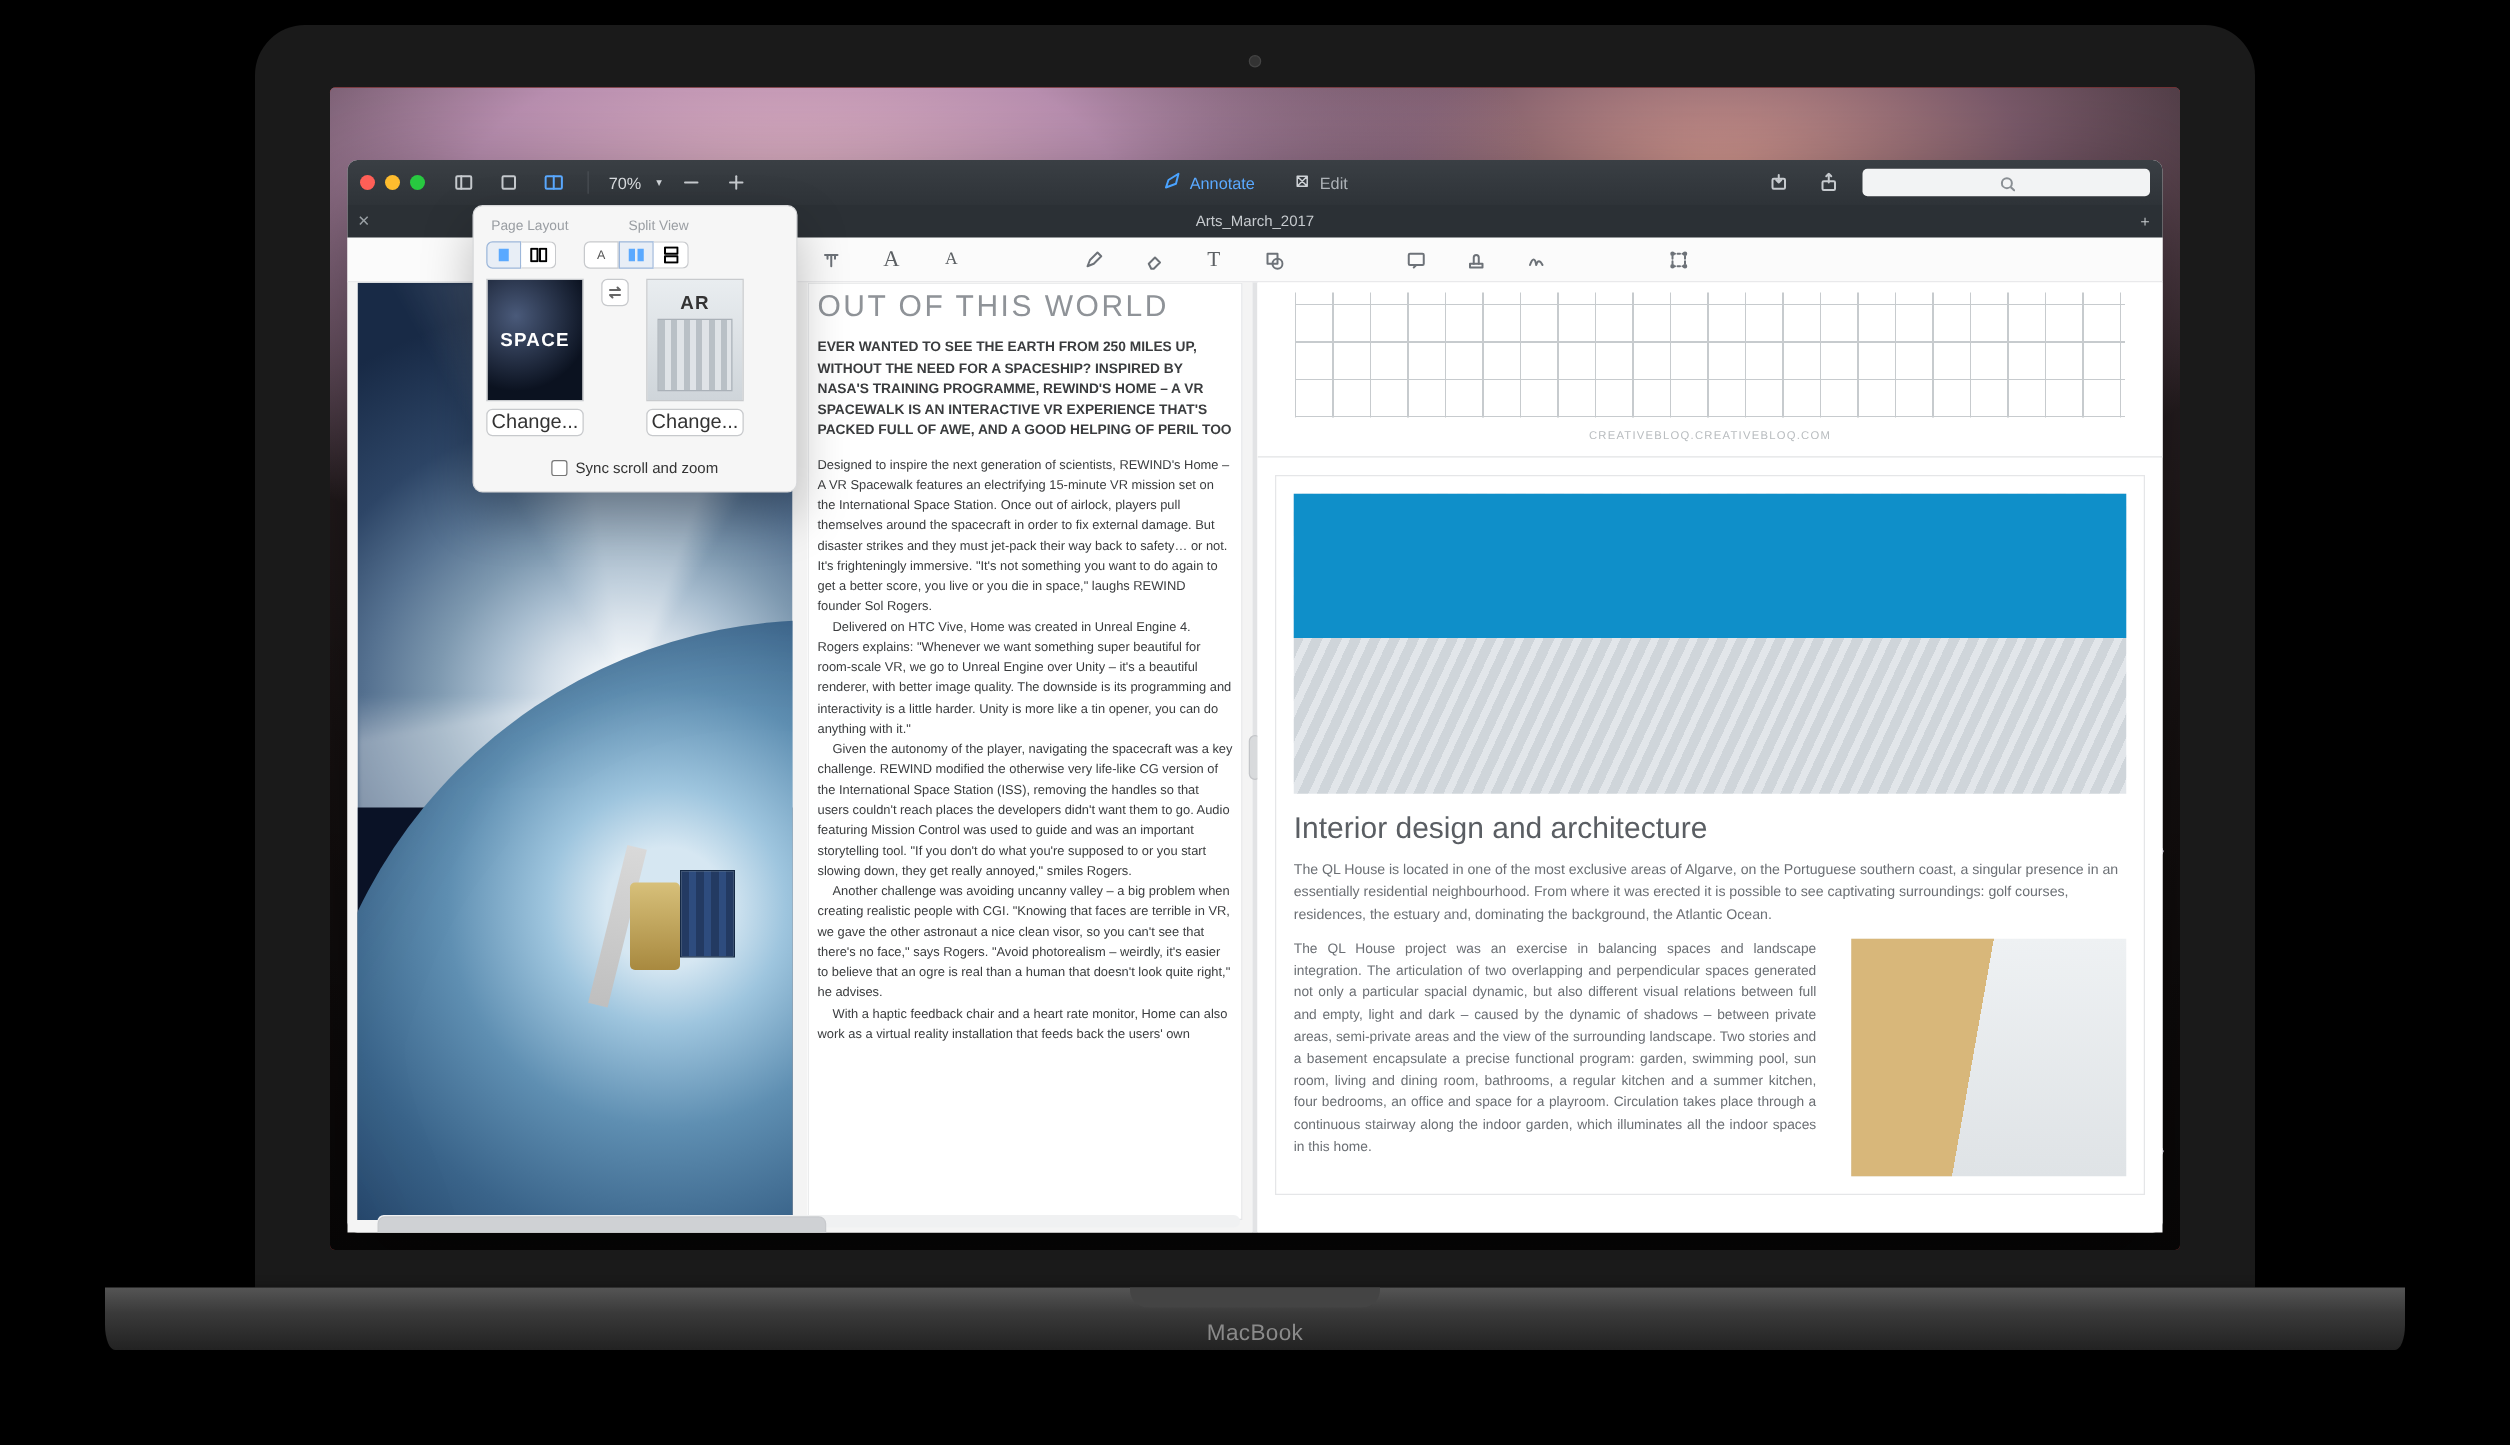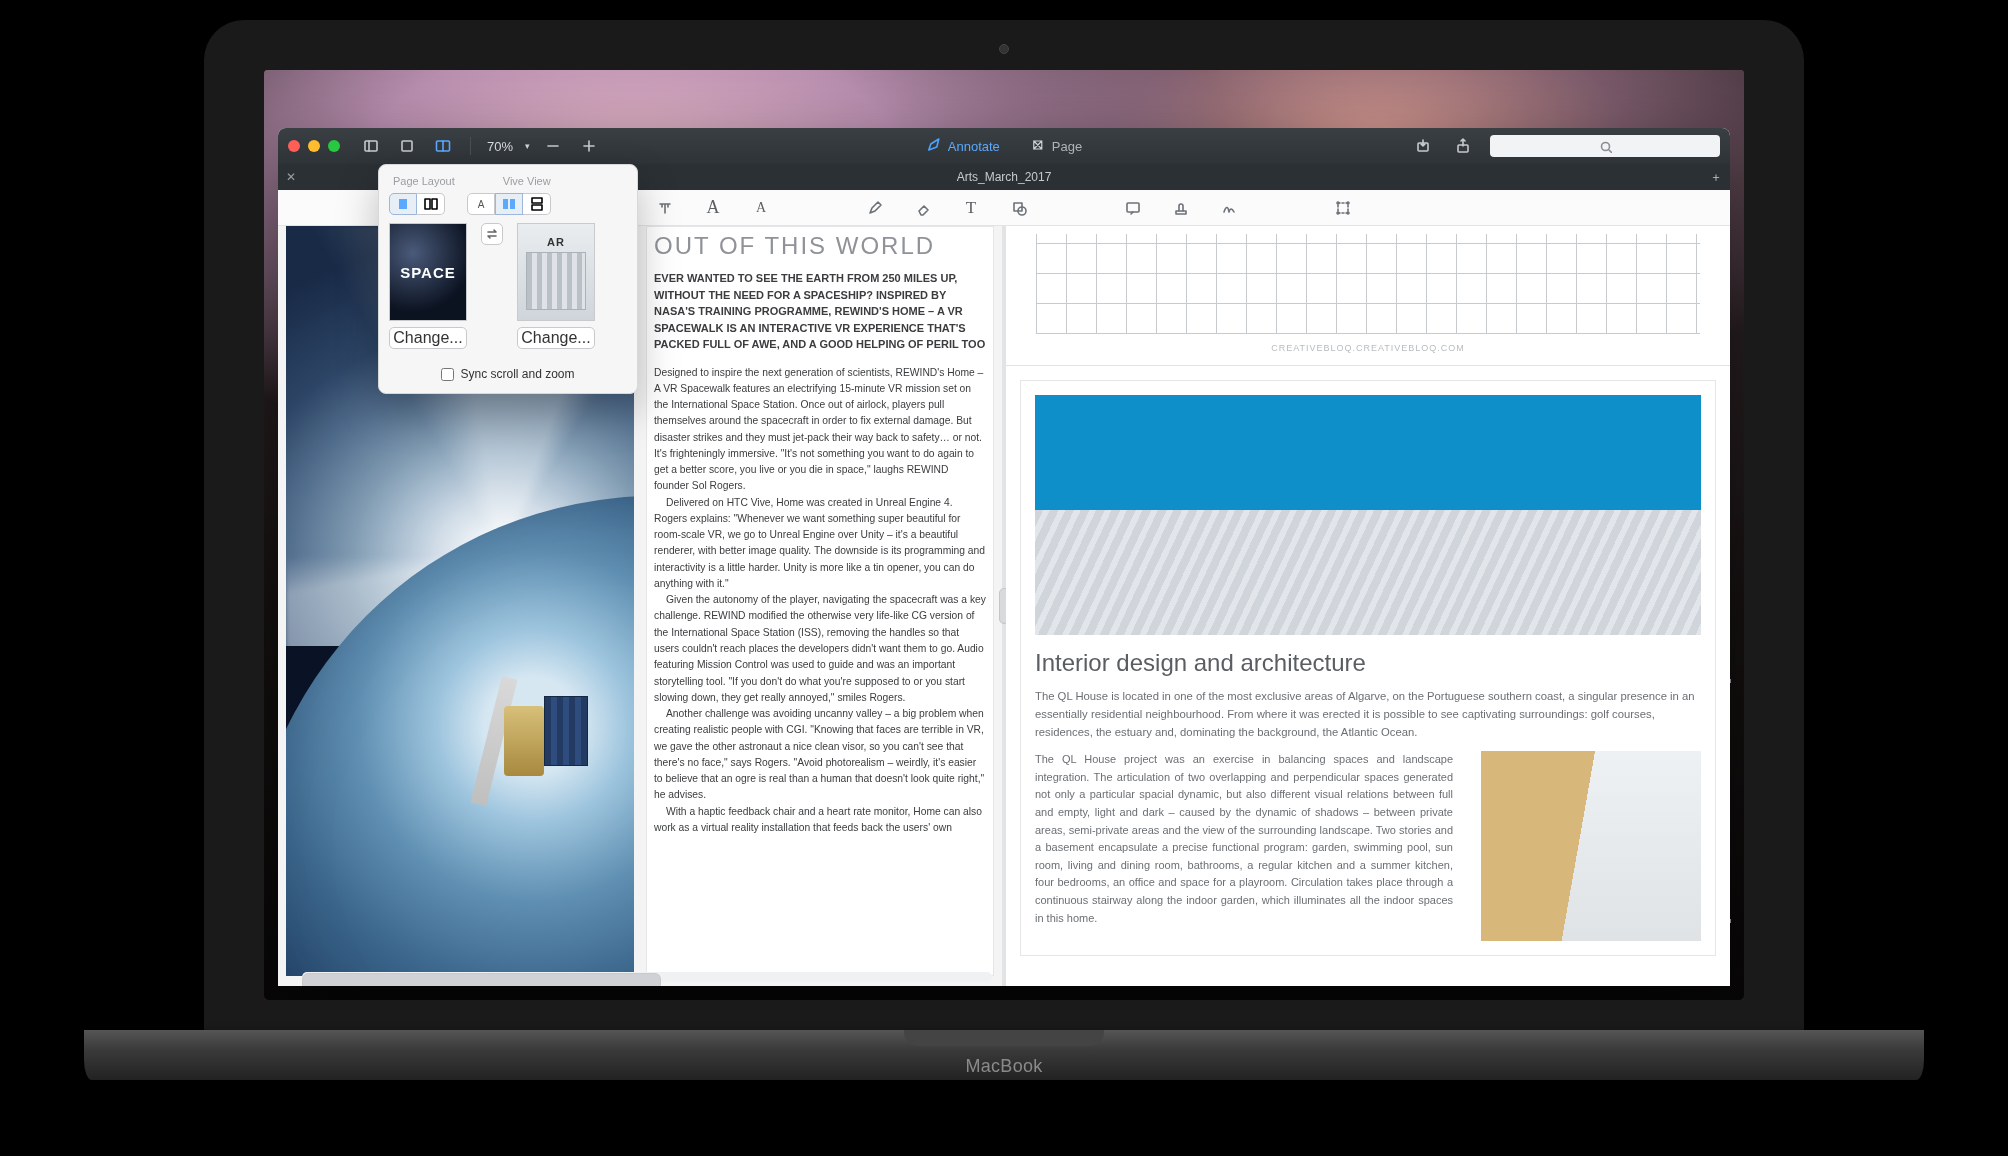--- a/index.html
+++ b/index.html
@@ -73,21 +73,21 @@
 .seg .sbtn:first-child{border-radius:5px 0 0 5px}
 .seg .sbtn:last-child{border-radius:0 5px 5px 0;border-left:none}
 .seg .sbtn.active{background:#e8eef6;border-color:#9db7da}
 .seg .glyph{font-size:10px;color:#555}
 .thumbs{display:flex;gap:14px;align-items:flex-start}
 .thumb-col{display:flex;flex-direction:column;align-items:center;gap:6px}
 .thumb-wrap{display:flex;align-items:center;gap:6px}
 .thumb{width:78px;height:98px;border:1px solid #c8cacd;background:#fff;display:flex;align-items:center;justify-content:center;color:#fff;font-weight:800;font-size:15px;letter-spacing:1px}
 .thumb.space{background:radial-gradient(circle at 30% 30%,#4a5a7a,#0b1220 70%)}
 .thumb.ar{background:linear-gradient(#e9edf0,#cfd5da);color:#333;flex-direction:column}
-.thumb.ar .tag{font-weight:800;font-size:11px;margin-top:2px}
+.thumb.ar .tag{font-weight:800;font-size:15px;margin-top:2px}
 .thumb.ar .bldg{width:60px;height:58px;background:
  repeating-linear-gradient(90deg,#b9c0c6 0 5px,#dfe3e7 5px 10px);
  border:1px solid #aab1b8;margin-top:4px}
 .swap{width:22px;height:22px;border:1px solid #c7c9cc;border-radius:5px;display:flex;align-items:center;justify-content:center;background:#fff;color:#666}
 .change{width:78px;height:22px;border:1px solid #c7c9cc;border-radius:5px;background:#fff;font-size:16px;color:#333}
 .sync{display:flex;align-items:center;justify-content:center;gap:6px;font-size:12px;color:#333;margin-top:18px}
 .sync input{width:13px;height:13px}
 
 
 .content{flex:1;display:flex;min-height:0}
@@ -198,21 +198,21 @@
             <div class="mode">
               <span class="ico"><svg>
                     <path d="M3 13 L5 7 L13 2 L11 10 Z"></path>
                   </svg></span>
               <span style="color:#5aa9ff">Annotate</span>
             </div>
             <div class="mode off">
               <span style="color:#cfd3d7"><svg>
                     <path d="M4 4h8v8H4z M4 4l8 8 M12 4l-8 8" stroke-width="1.2"></path>
                   </svg></span>
-              <span>Page</span>
+              <span>Edit</span>
             </div>
           </div>
 
           <div class="tb-right">
             <div class="tb-btn">
                 <svg>
                   <rect x="3" y="5" width="10" height="8" rx="1"></rect>
                   <path d="M8 2v6 M6 6l2 2 2-2"></path>
                 </svg>
               </div>
@@ -289,21 +289,21 @@
                 <circle cx="13" cy="3" r="1" fill="currentColor"></circle>
                 <circle cx="3" cy="13" r="1" fill="currentColor"></circle>
                 <circle cx="13" cy="13" r="1" fill="currentColor"></circle>
               </svg>
             </div>
         </div>
 
         <div class="popover">
           <div class="pop-head">
             <span>Page Layout</span>
-            <span>Vive View</span>
+            <span>Split View</span>
           </div>
           <div class="pop-row">
             <div class="seg">
               <div class="sbtn active">
                   <svg style="width:12px;height:12px">
                     <rect x="2" y="1" width="8" height="10" fill="#5aa9ff" stroke="none"></rect>
                   </svg>
                 </div>
               <div class="sbtn">
                   <svg style="width:14px;height:12px">

